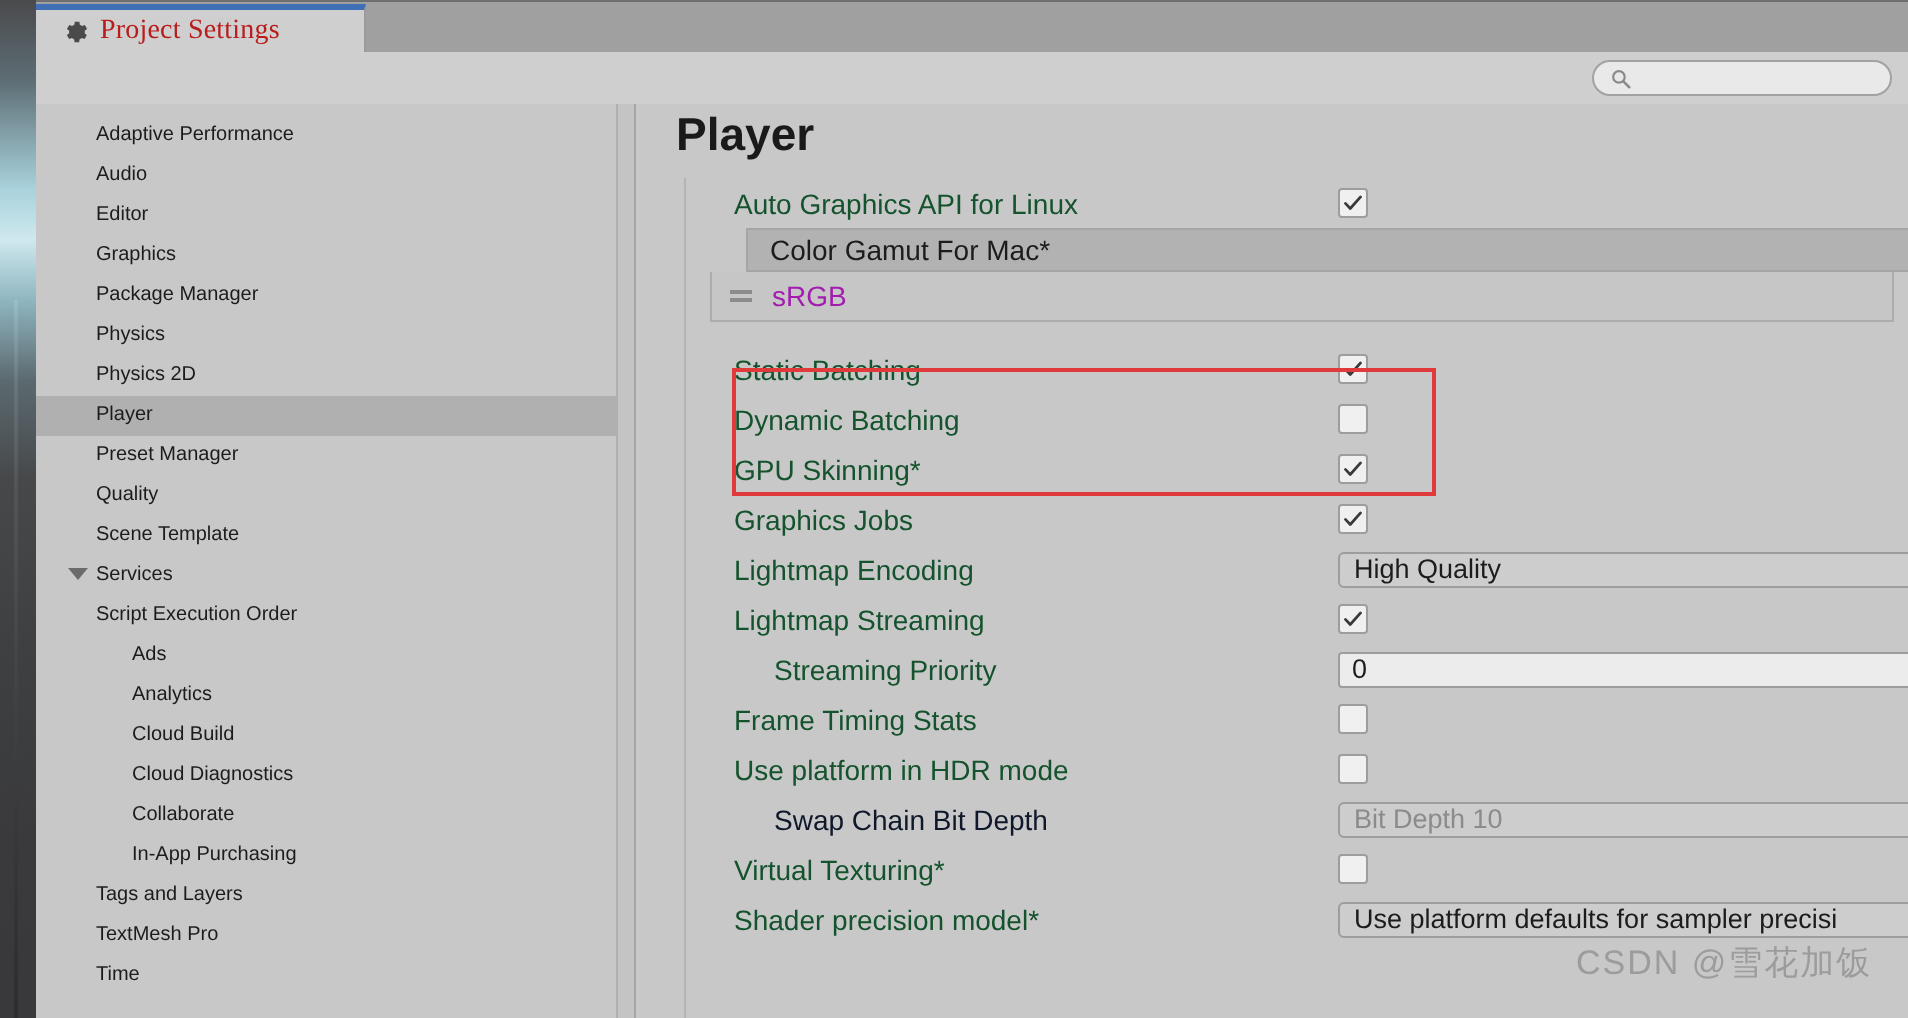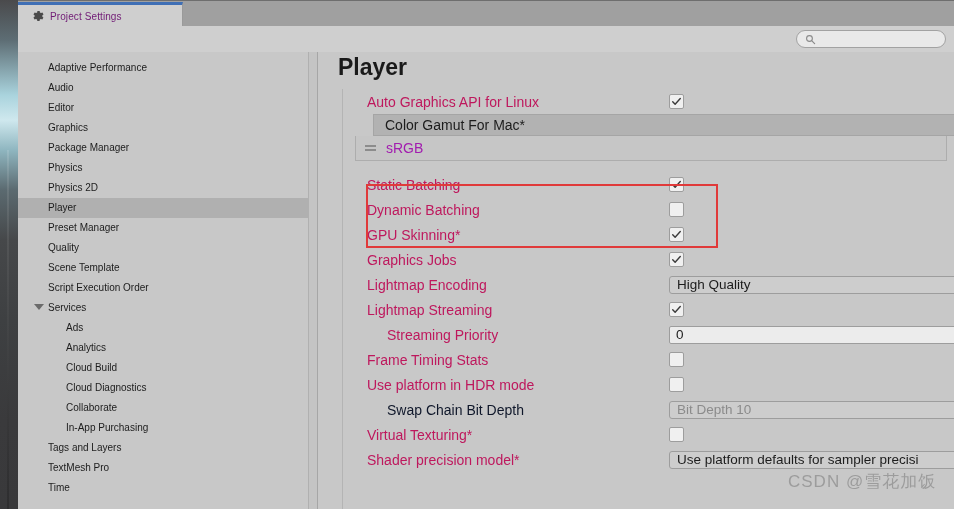--- a/index.html
+++ b/index.html
@@ -44,21 +44,21 @@
   .tab {
     position: absolute; left: 0; top: 1px; width: 165px; height: 25px;
     background: #cfcfcf;
     border-top: 3px solid #3f6fb5;
     box-sizing: border-box;
     display: flex; align-items: center; gap: 6px;
     padding-left: 12px;
     border-right: 1px solid #9a9a9a;
   }
   .tab .tab-label {
-    font-size: 10px; color: #701a75; letter-spacing: .1px;
+    font-size: 14px; color: #b91c1c; letter-spacing: .1px; font-family: Liberation Serif, serif;
   }
   .gear {
     width: 14px; height: 14px; position: relative; flex: 0 0 auto;
   }
   .gear svg { display:block; }
 
   
   .toolbar {
     position: absolute; left: 0; top: 26px; width: 936px; height: 26px;
     background: #cfcfcf;
@@ -145,21 +145,21 @@
   .inspector-inner{
     position:absolute; left:10px; top:0; width:602px; height:420px;
   }
 
   .row {
     position: relative;
     height: 25px;
     display: flex; align-items: center;
   }
   .row .lbl {
-    font-size: 14px; color: #be185d;
+    font-size: 14px; color: #14532d;
     padding-left: 14px; white-space: nowrap;
   }
   .row .lbl.indent { padding-left: 34px; }
   .row .lbl.dim { color: #0f172a; }
   .field-col {
     position: absolute; left: 316px; top: 0; height: 25px;
     display: flex; align-items: center;
   }
 
   .cbox {
@@ -294,22 +294,22 @@
             <div class="side-item"><span>Audio</span></div>
             <div class="side-item"><span>Editor</span></div>
             <div class="side-item"><span>Graphics</span></div>
             <div class="side-item"><span>Package Manager</span></div>
             <div class="side-item"><span>Physics</span></div>
             <div class="side-item"><span>Physics 2D</span></div>
             <div class="side-item selected"><span>Player</span></div>
             <div class="side-item"><span>Preset Manager</span></div>
             <div class="side-item"><span>Quality</span></div>
             <div class="side-item"><span>Scene Template</span></div>
+            <div class="side-item"><span class="tri"></span><span>Services</span></div>
             <div class="side-item"><span>Script Execution Order</span></div>
-            <div class="side-item"><span class="tri"></span><span>Services</span></div>
             <div class="side-item child"><span>Ads</span></div>
             <div class="side-item child"><span>Analytics</span></div>
             <div class="side-item child"><span>Cloud Build</span></div>
             <div class="side-item child"><span>Cloud Diagnostics</span></div>
             <div class="side-item child"><span>Collaborate</span></div>
             <div class="side-item child"><span>In-App Purchasing</span></div>
             <div class="side-item"><span>Tags and Layers</span></div>
             <div class="side-item"><span>TextMesh Pro</span></div>
             <div class="side-item"><span>Time</span></div>
           </div>

